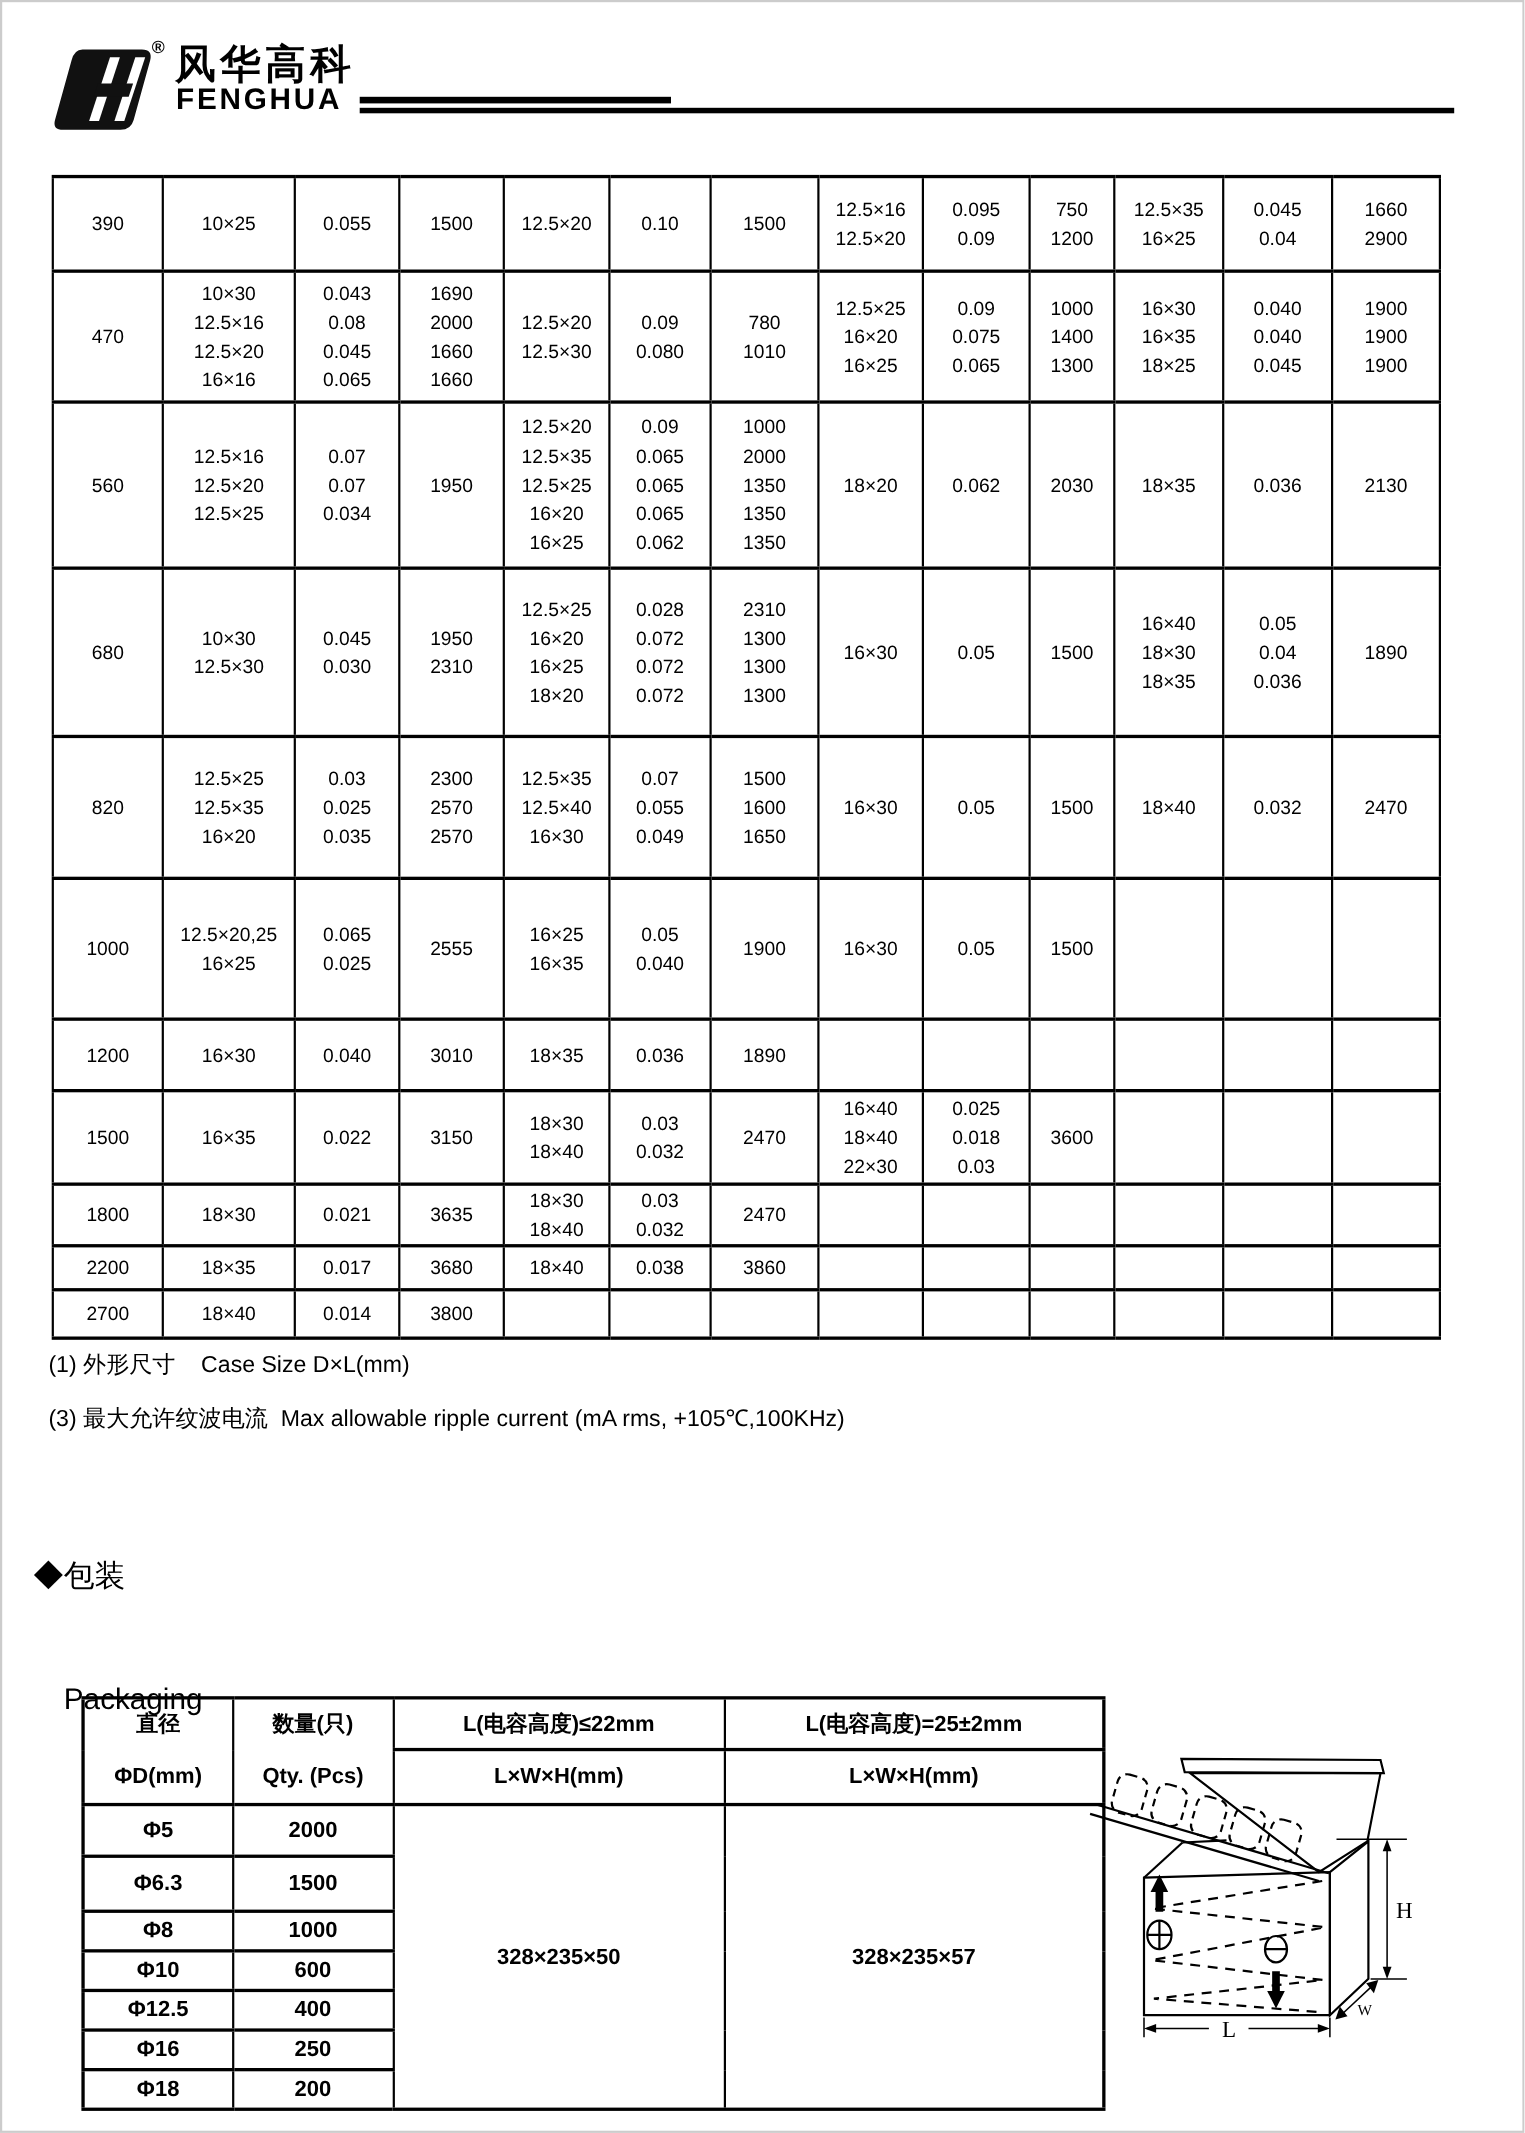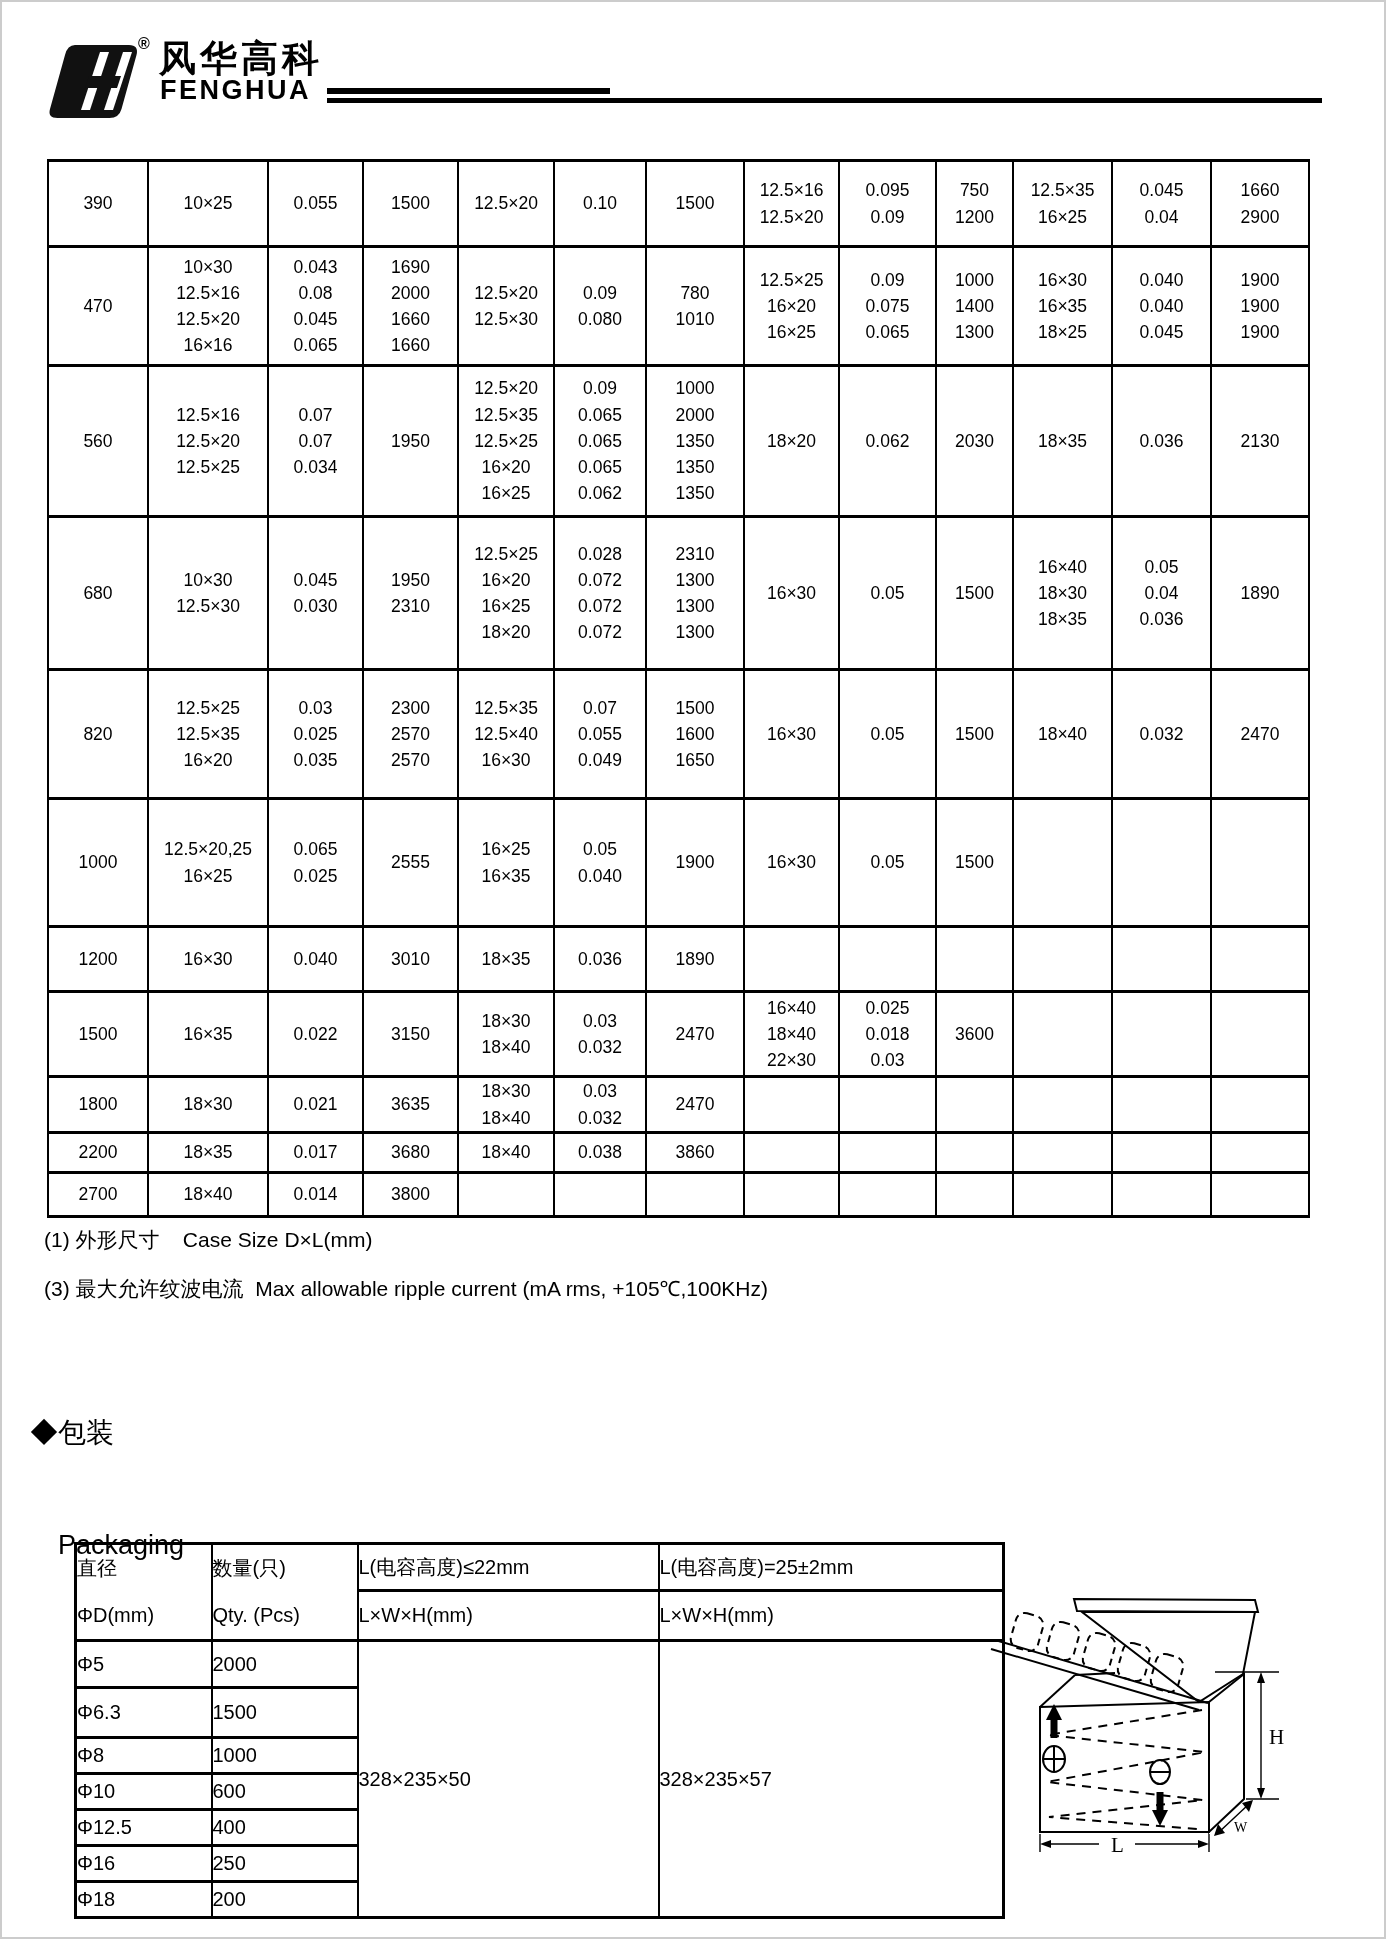--- a/index.html
+++ b/index.html
@@ -50,21 +50,21 @@
   .pkg-sub .star{display:inline-block;width:22px;}
   .pkg-sub .en{margin-left:42px;}
 
   
   table.pkg{
     position:absolute;left:72px;top:1540px;width:928px;
     border-collapse:collapse;table-layout:fixed;border:3px solid #000;
   }
   table.pkg td{
     border:2px solid #000;border-top-width:3px;border-bottom-width:3px;
-    text-align:left;vertical-align:middle;font-size:20px;padding:0;
+    text-align:center;vertical-align:middle;font-size:20px;padding:0;font-weight:bold;
   }
   table.pkg tr:nth-child(1){height:47px}
   table.pkg tr:nth-child(2){height:50px}
   table.pkg tr:nth-child(n+3){height:36px}
   table.pkg tr:nth-child(9){height:53px}
   .two-line{white-space:pre-line;line-height:2.35;}
 
   
   .diagram{position:absolute;left:985px;top:1550px;}
   .diagram .ln{stroke:#000;stroke-width:2;fill:none;}

